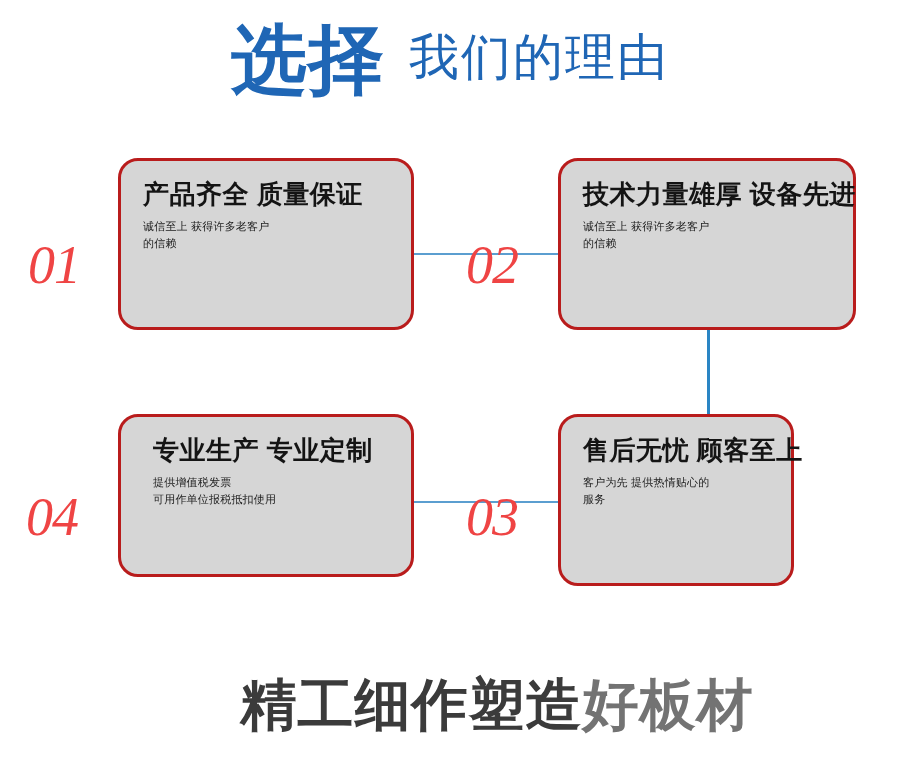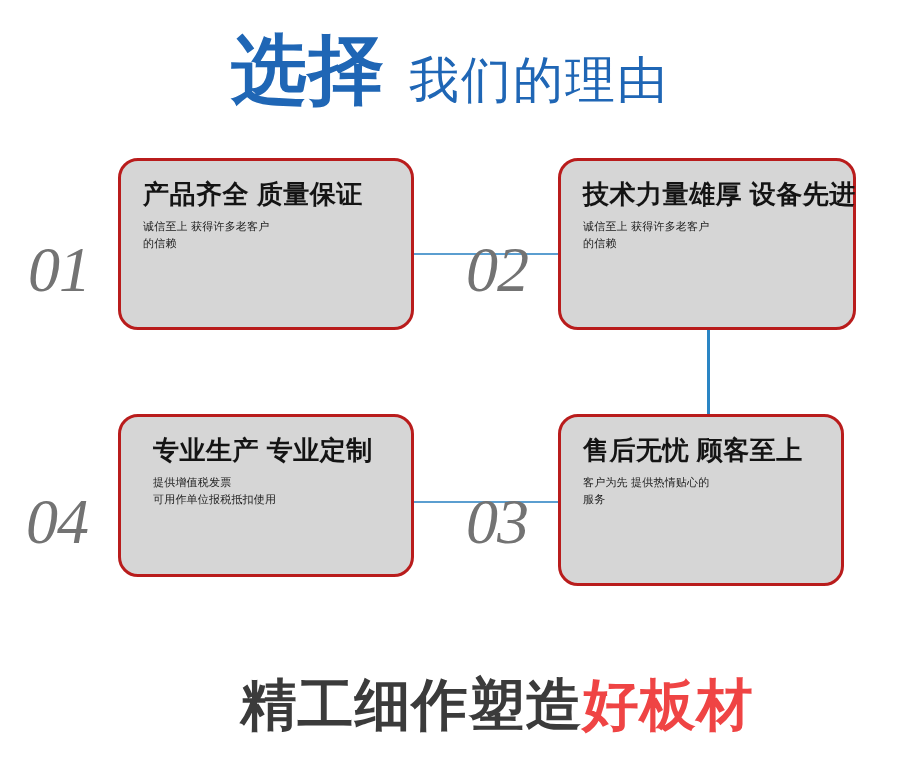--- a/index.html
+++ b/index.html
@@ -21,21 +21,20 @@
   }
 
   
   .header {
     position: absolute;
     left: 0;
     top: 24px;
     width: 900px;
     height: 96px;
     display: flex;
-    align-items: center;
     justify-content: center;
     white-space: nowrap;
   }
   .header-strong {
     font-size: 76px;
     font-weight: 700;
     line-height: 1;
     letter-spacing: 1px;
     color: #1f66b5;
     display: inline-block;
@@ -87,23 +86,23 @@
     margin: 0;
   }
   .card-body .line { display: block; }
 
   
   .num {
     position: absolute;
     font-family: "Liberation Serif", "DejaVu Serif", serif;
     font-style: italic;
     font-weight: 400;
-    font-size: 64px;
+    font-size: 54px;
     line-height: 1;
-    color: #737373;
+    color: #ef4444;
     letter-spacing: -1px;
     z-index: 5;
     white-space: nowrap;
   }
 
   
   .footer {
     position: absolute;
     left: 0;
     top: 668px;
@@ -120,21 +119,21 @@
     font-weight: 700;
     line-height: 1;
     letter-spacing: 1px;
     color: #3b3b3b;
   }
   .footer-accent {
     font-size: 56px;
     font-weight: 700;
     line-height: 1;
     letter-spacing: 1px;
-    color: #ef4444;
+    color: #737373;
   }
 </style>
 </head>
 <body>
 
 <div id="page">
 
   <div class="header">
     <span class="header-strong">选择</span>
     <span class="header-light">我们的理由</span>
@@ -166,21 +165,21 @@
 
   <div class="card" style="left:118px; top:414px; width:296px; height:163px;padding-left:32px;">
     <p class="card-title">专业生产 专业定制</p>
     <p class="card-body">
       <span class="line">提供增值税发票</span>
       <span class="line">可用作单位报税抵扣使用</span>
     </p>
   </div>
   <div class="num" style="left:26px; top:490px;">04</div>
 
-  <div class="card" style="left:558px; top:414px; width:286px; height:172px;">
+  <div class="card" style="left:558px; top:414px; width:236px; height:172px;">
     <p class="card-title">售后无忧 顾客至上</p>
     <p class="card-body">
       <span class="line">客户为先 提供热情贴心的</span>
       <span class="line">服务</span>
     </p>
   </div>
   <div class="num" style="left:466px; top:490px;">03</div>
 
   <div class="footer">
     <span class="footer-dark">精工细作塑造</span>

